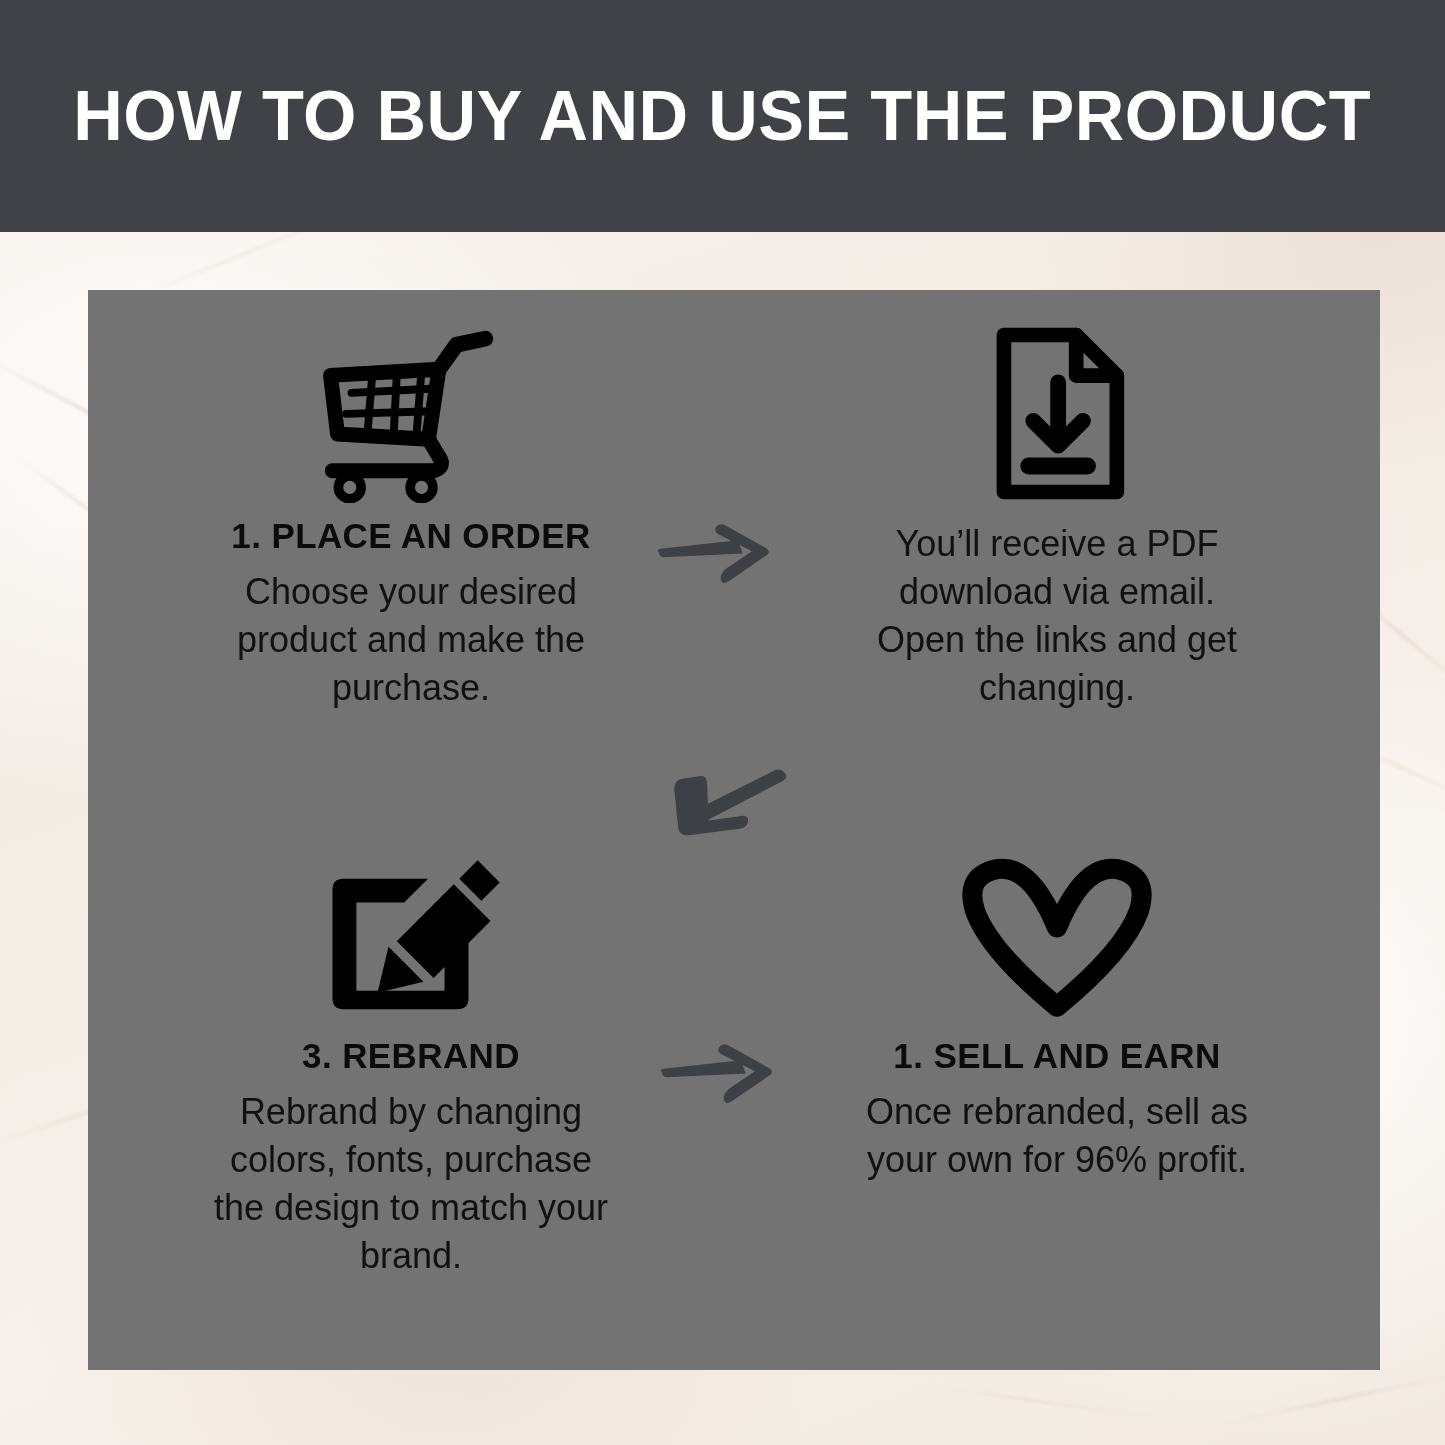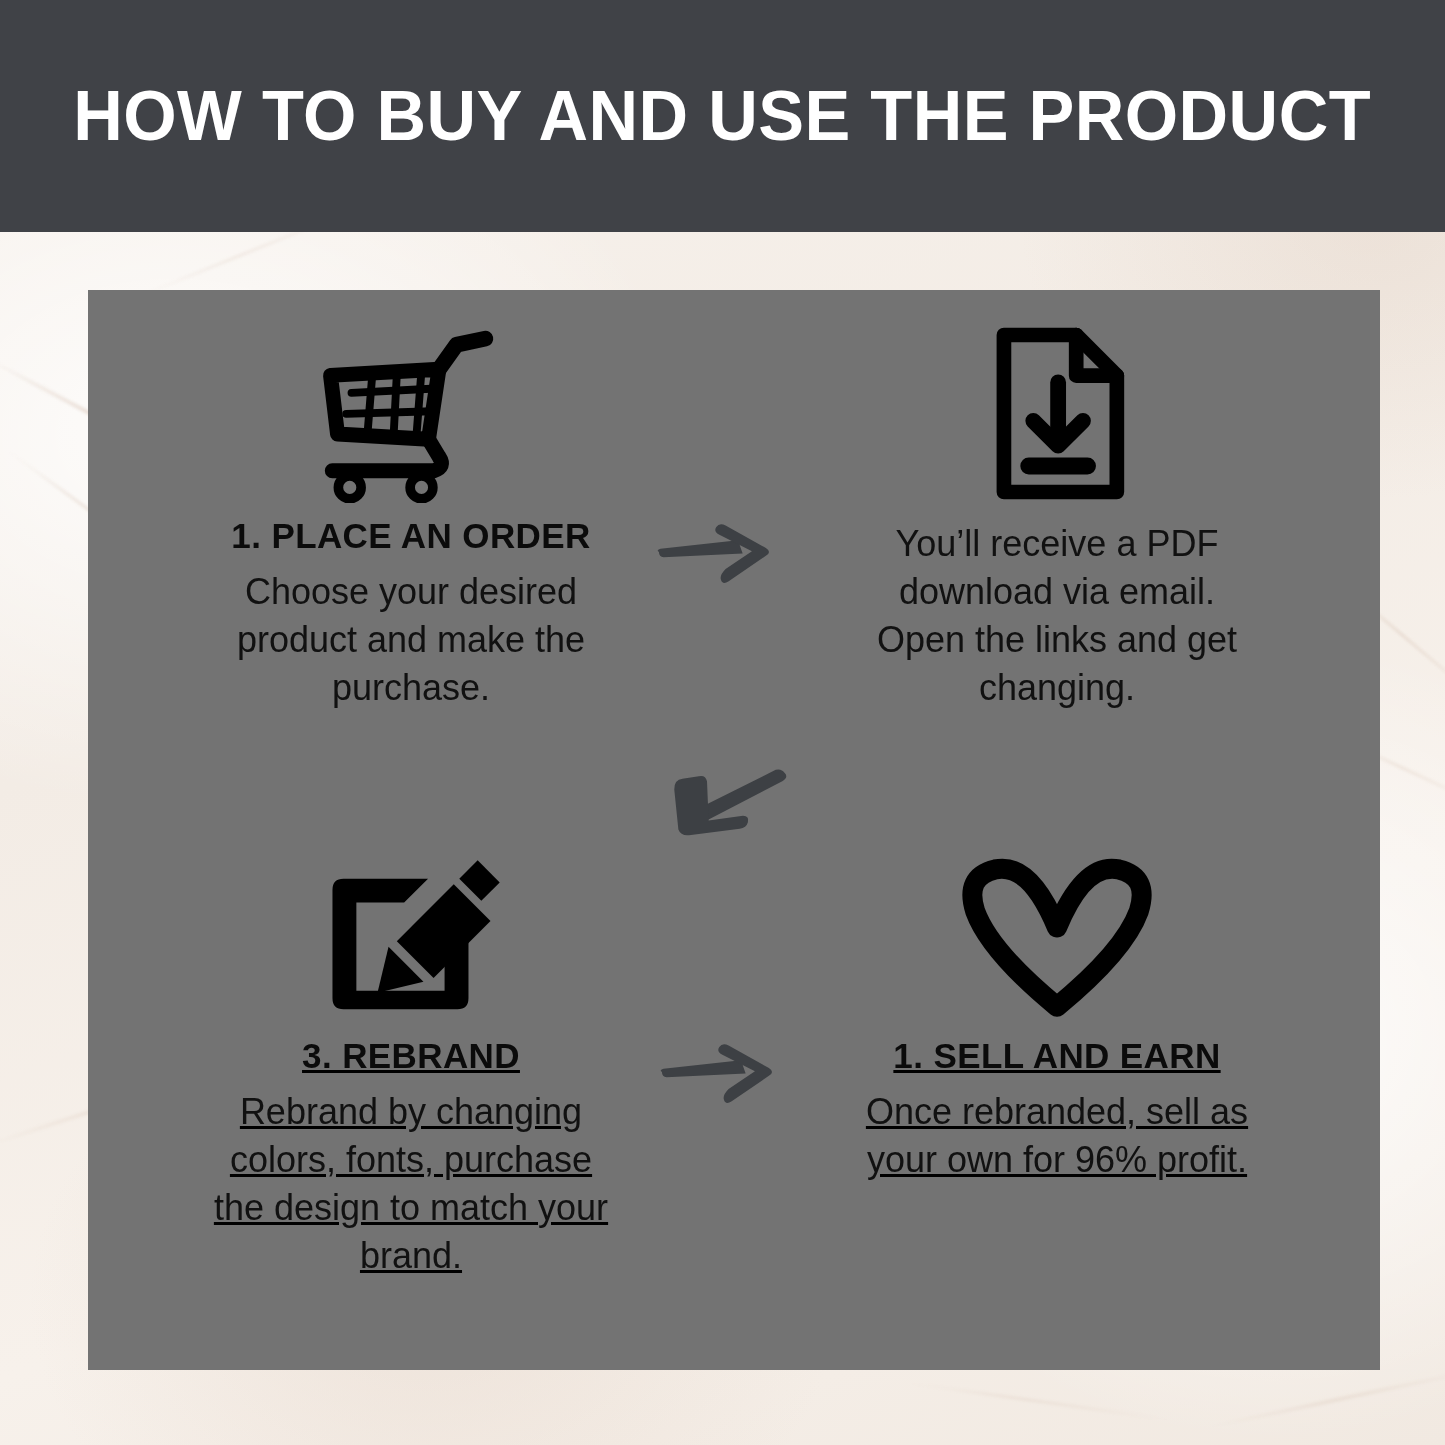--- a/index.html
+++ b/index.html
@@ -70,21 +70,21 @@
     grid-template-rows:1fr 1fr;
   }
 
   .step-cell {
     position:relative;
     display:flex;
     flex-direction:column;
     align-items:center;
     padding-top:28px;
   }
-  .step-cell.row2 { padding-top:18px;text-decoration:underline; }
+  .step-cell.row2 { padding-top:18px; }
 
   .step-icon {
     height:190px;
     display:flex;
     align-items:center;
     justify-content:center;
   }
   .step-icon.small { height:180px; }
 
   .step-heading {

